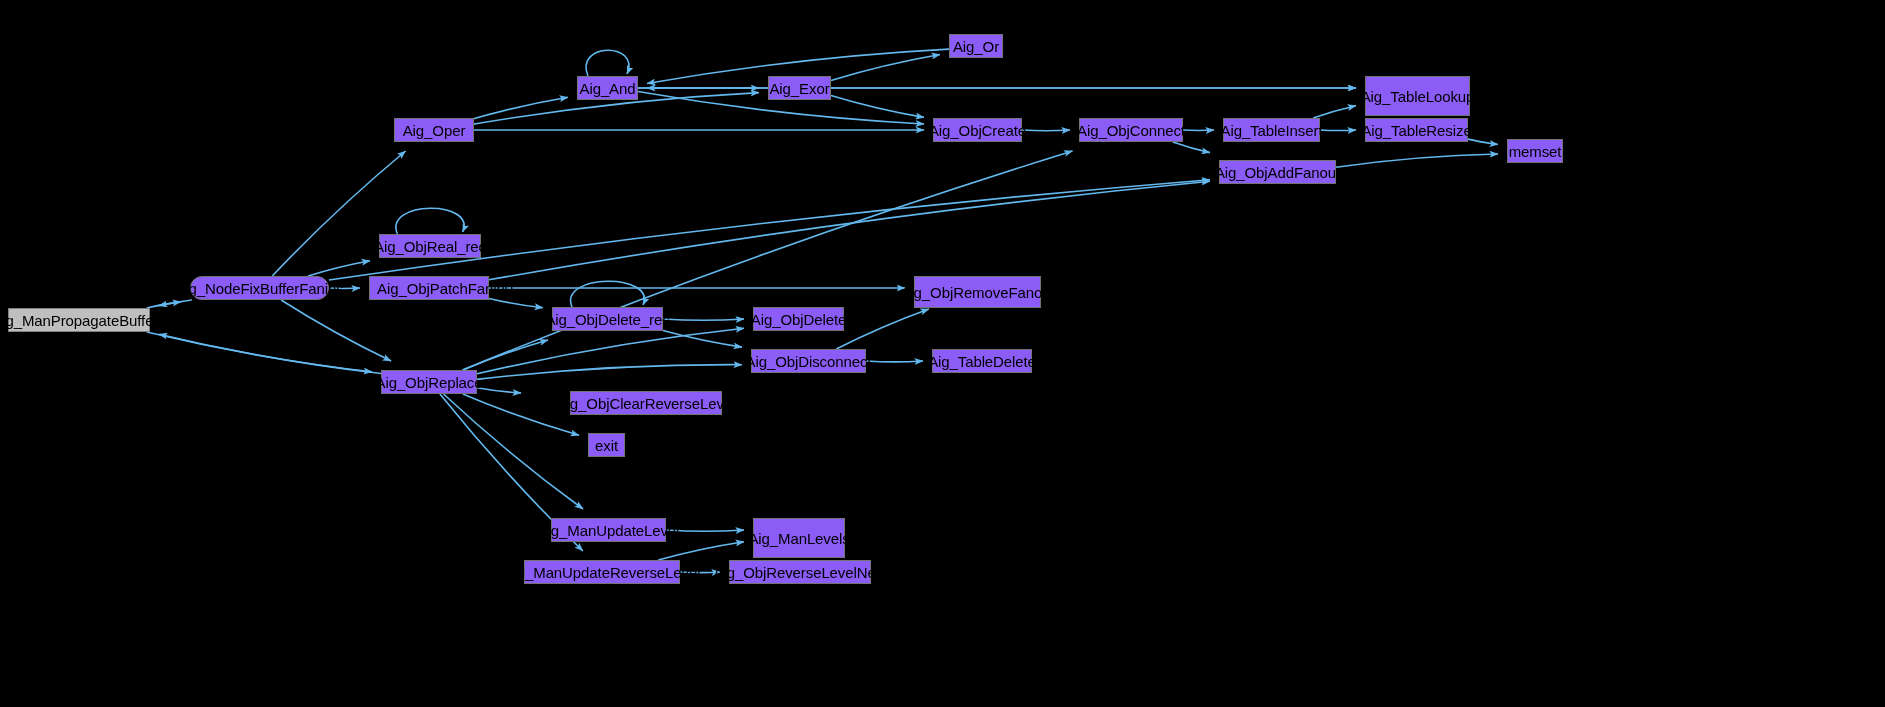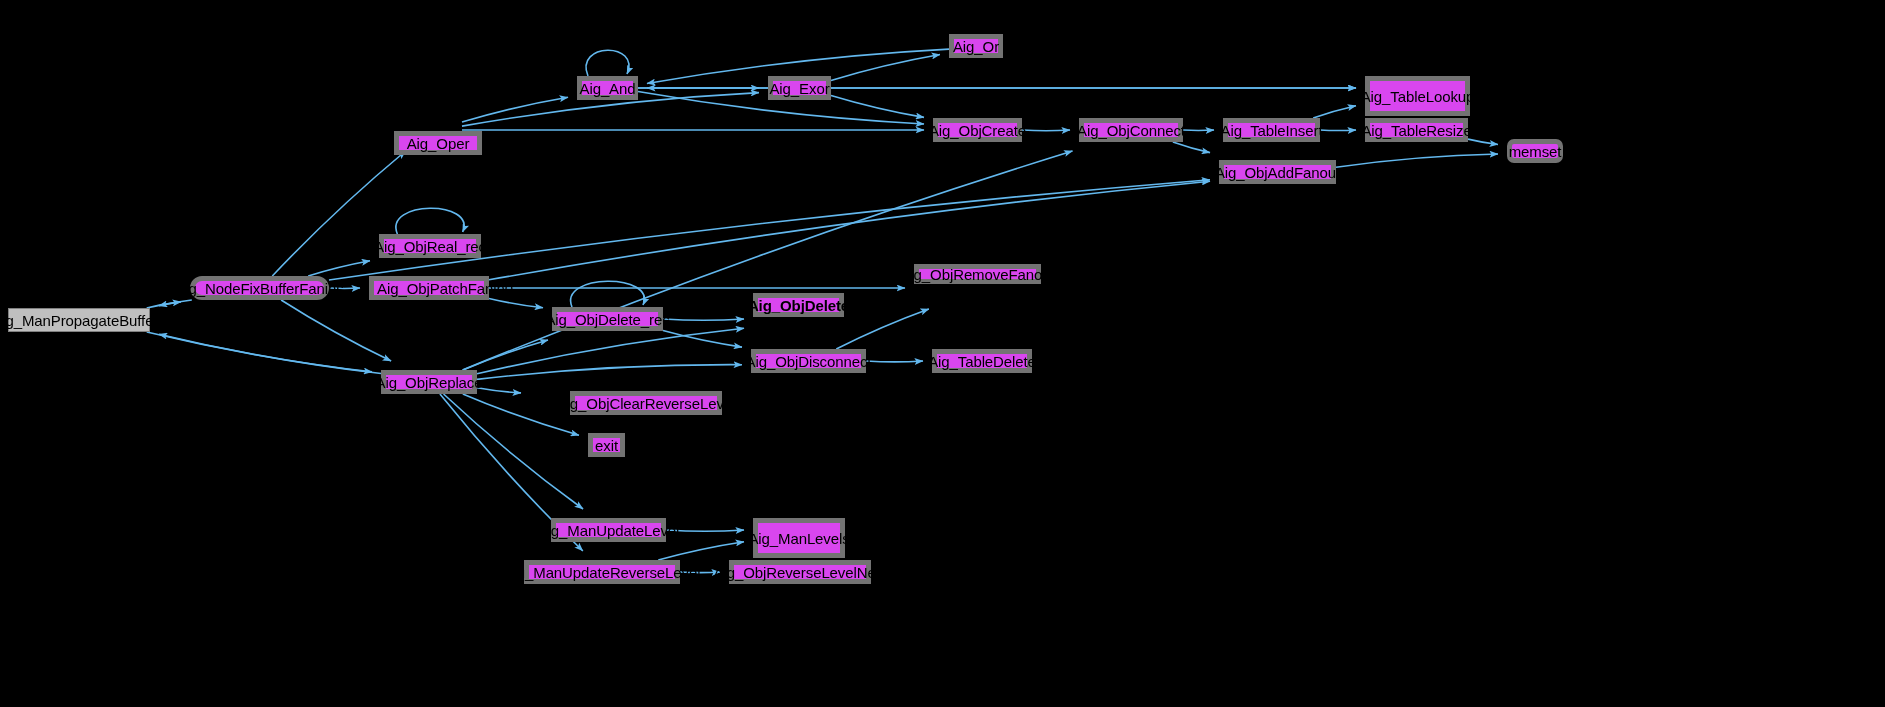--- a/index.html
+++ b/index.html
@@ -21,22 +21,22 @@
   }
   #node-layer{
     position:absolute;
     left:0; top:0;
     width:1885px;
     height:707px;
   }
   .node{
     position:absolute;
     box-sizing:border-box;
-    background:#d946ef;
-    border:5px solid #737373;
+    background:#8b5cf6;
+    border:1px solid #737373;
     color:#000000;
     font-size:15px;
     line-height:1;
     display:flex;
     align-items:center;
     justify-content:center;
     white-space:nowrap;
     padding:0 7px;
     letter-spacing:-0.1px;
   }
@@ -104,21 +104,21 @@
       <path fill="none" stroke="#63b8ee" stroke-width="1.6" marker-end="url(#arrowhead)" d="M658.2857142857143,560 Q700.5900652646845,548.2700870195794 744,541.725888324873"></path>
       <path fill="none" stroke="#63b8ee" stroke-width="1.6" marker-end="url(#arrowhead)" d="M680,572 Q700,573.21 720,572"></path>
     </svg>
   <div id="node-layer">
       <div class="node root" style="left: 8px; top: 308px; width: 142px; height: 24px;">
         <span>Aig_ManPropagateBuffers</span>
       </div>
       <div class="node" style="left: 190px; top: 276px; width: 139px; height: 24px; border-radius: 12px;">
         <span>Aig_NodeFixBufferFanins</span>
       </div>
-      <div class="node" style="left: 394px; top: 118px; width: 88px; height: 24px; margin-top: 13px;">
+      <div class="node" style="left: 394px; top: 118px; width: 80px; height: 24px;">
         <span>Aig_Oper</span>
       </div>
       <div class="node" style="left: 577px; top: 76px; width: 61px; height: 24px;">
         <span>Aig_And</span>
       </div>
       <div class="node" style="left: 768px; top: 76px; width: 63px; height: 24px;">
         <span>Aig_Exor</span>
       </div>
       <div class="node" style="left: 949px; top: 34px; width: 54px; height: 24px;">
         <span>Aig_Or</span>
@@ -131,39 +131,39 @@
       </div>
       <div class="node" style="left: 1223px; top: 118px; width: 97px; height: 24px;">
         <span>Aig_TableInsert</span>
       </div>
       <div class="node" style="left: 1365px; top: 76px; width: 105px; height: 40px;">
         <span>Aig_TableLookup</span>
       </div>
       <div class="node" style="left: 1365px; top: 118px; width: 103px; height: 24px;">
         <span>Aig_TableResize</span>
       </div>
-      <div class="node" style="left: 1507px; top: 139px; width: 56px; height: 24px; border-radius: 7px;">
+      <div class="node" style="left: 1507px; top: 139px; width: 56px; height: 24px;">
         <span>memset</span>
       </div>
       <div class="node" style="left: 1219px; top: 160px; width: 117px; height: 24px;">
         <span>Aig_ObjAddFanout</span>
       </div>
       <div class="node" style="left: 379px; top: 234px; width: 102px; height: 24px;">
         <span>Aig_ObjReal_rec</span>
       </div>
       <div class="node" style="left: 369px; top: 276px; width: 120px; height: 24px; padding-left: 39px;">
         <span>Aig_ObjPatchFanin0</span>
       </div>
-      <div class="node" style="left: 914px; top: 264px; width: 127px; height: 20px;">
+      <div class="node" style="left: 914px; top: 276px; width: 127px; height: 32px;">
         <span>Aig_ObjRemoveFanout</span>
       </div>
       <div class="node" style="left: 552px; top: 307px; width: 111px; height: 24px;">
         <span>Aig_ObjDelete_rec</span>
       </div>
-      <div class="node" style="left: 753px; top: 293px; width: 91px; height: 24px; font-weight: bold;">
+      <div class="node" style="left: 753px; top: 307px; width: 91px; height: 24px;">
         <span>Aig_ObjDelete</span>
       </div>
       <div class="node" style="left: 751px; top: 349px; width: 115px; height: 24px;">
         <span>Aig_ObjDisconnect</span>
       </div>
       <div class="node" style="left: 932px; top: 349px; width: 100px; height: 24px;">
         <span>Aig_TableDelete</span>
       </div>
       <div class="node" style="left: 381px; top: 370px; width: 96px; height: 24px;">
         <span>Aig_ObjReplace</span>

